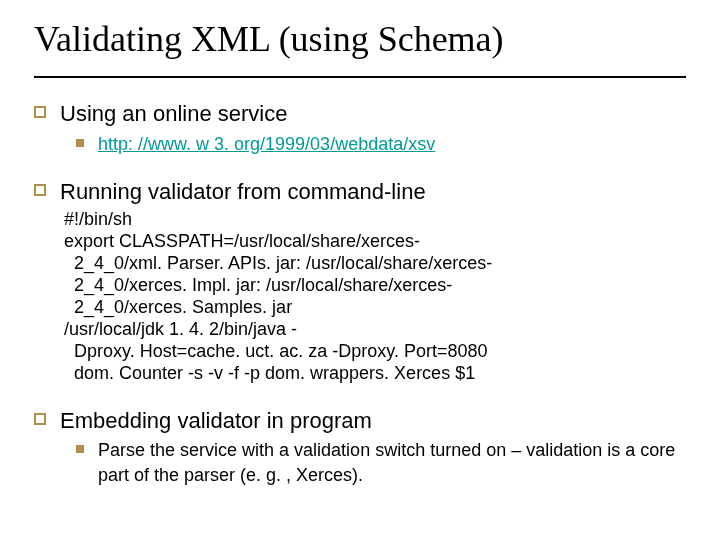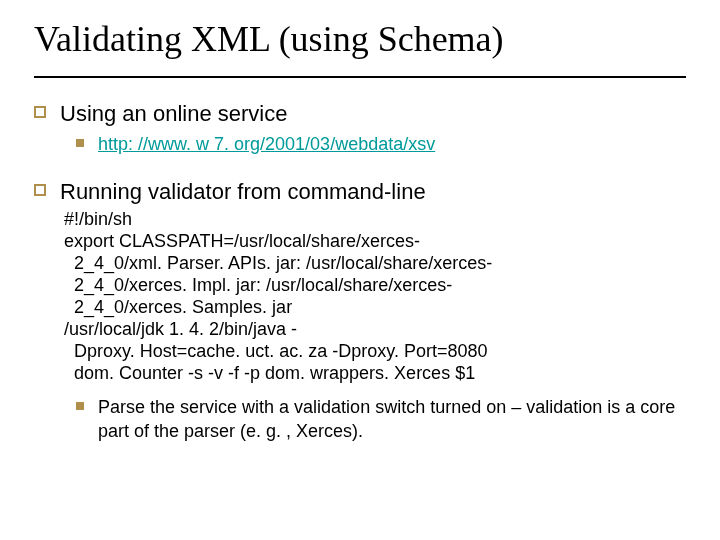--- a/index.html
+++ b/index.html
@@ -77,34 +77,38 @@
   <h1 class="title">Validating XML (using Schema)</h1>
   <hr class="rule">
 
   <div class="lvl1">
     <span class="bullet"></span>
     <span class="text">Using an online service</span>
   </div>
   <div class="lvl2">
     <span class="bullet"></span>
     <span class="text">
-      <a class="link">http: //www. w 7. org/2001/03/webdata/xsv</a>
+      <a class="link">http: //www. w 3. org/1999/03/webdata/xsv</a>
     </span>
   </div>
 
   <div class="lvl1">
     <span class="bullet"></span>
     <span class="text">Running validator from command-line</span>
   </div>
   <div class="code">#!/bin/sh
 export CLASSPATH=/usr/local/share/xerces-
   2_4_0/xml. Parser. APIs. jar: /usr/local/share/xerces-
   2_4_0/xerces. Impl. jar: /usr/local/share/xerces-
   2_4_0/xerces. Samples. jar
 /usr/local/jdk 1. 4. 2/bin/java -
   Dproxy. Host=cache. uct. ac. za -Dproxy. Port=8080
   dom. Counter -s -v -f -p dom. wrappers. Xerces $1</div>
 
+  <div class="lvl1">
+    <span class="bullet"></span>
+    <span class="text">Embedding validator in program</span>
+  </div>
   <div class="lvl2">
     <span class="bullet"></span>
     <span class="text">Parse the service with a validation switch turned on – validation is a core part of the parser (e. g. , Xerces).</span>
   </div>
 </div>
 
 </body></html>

